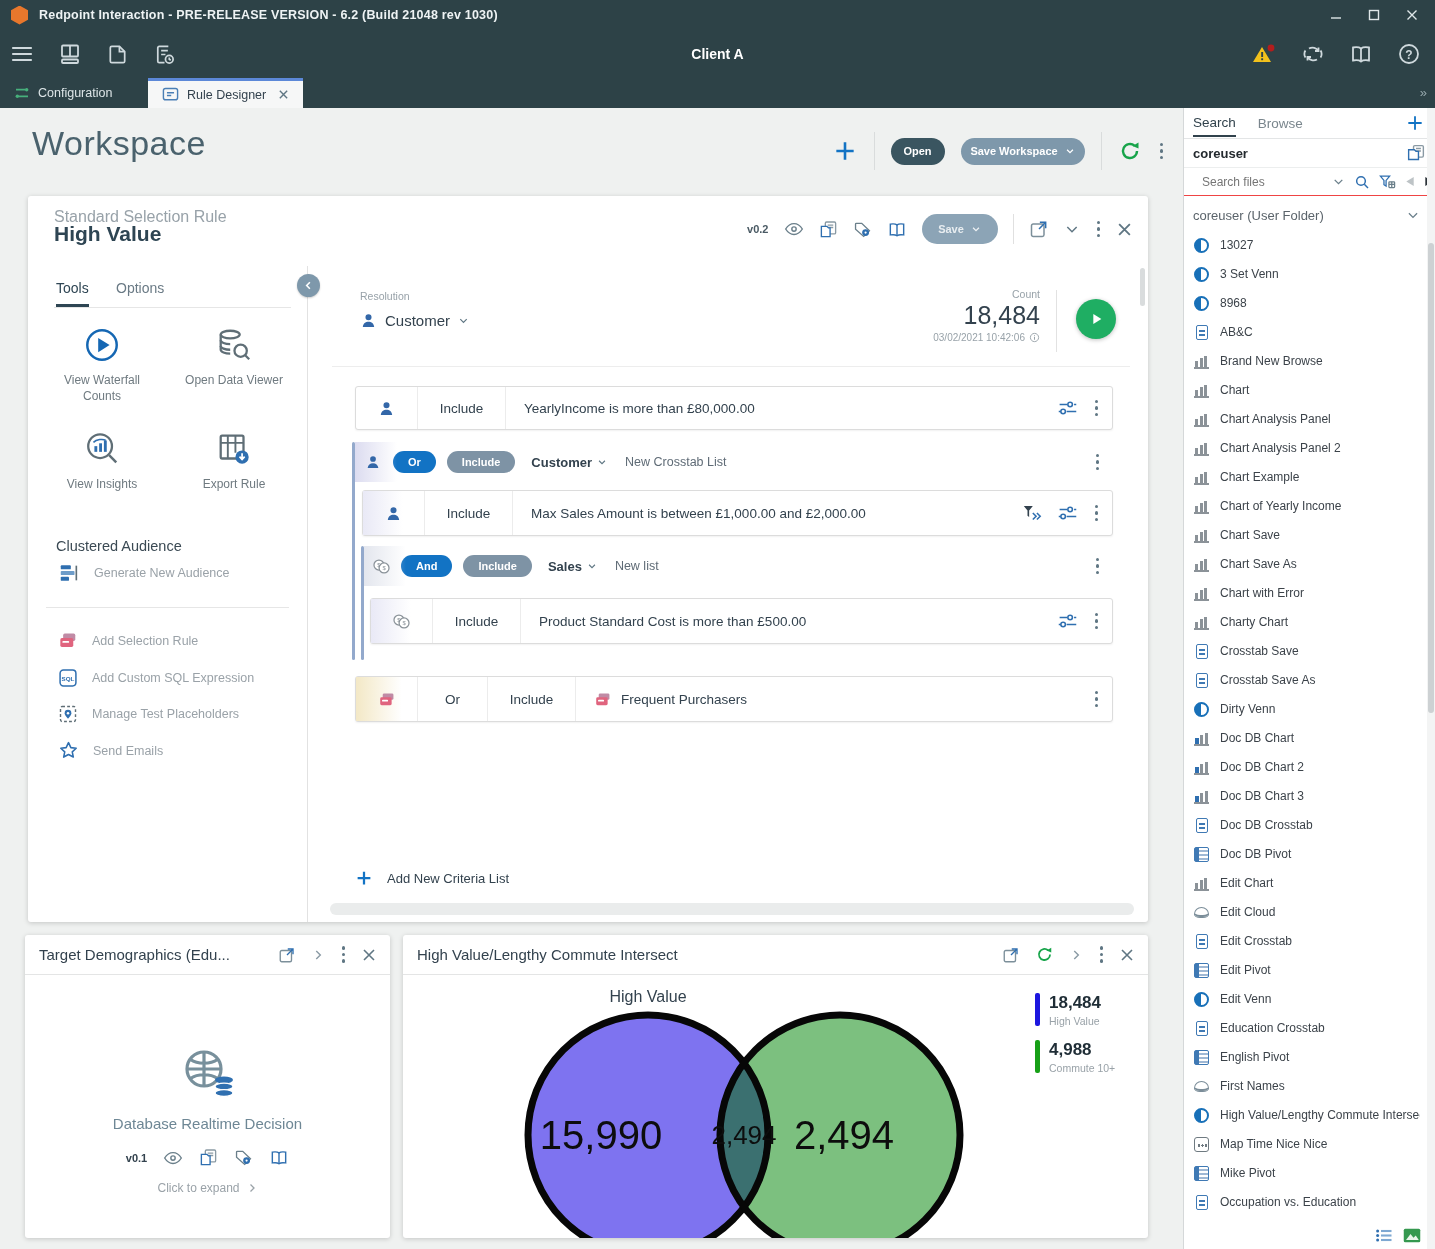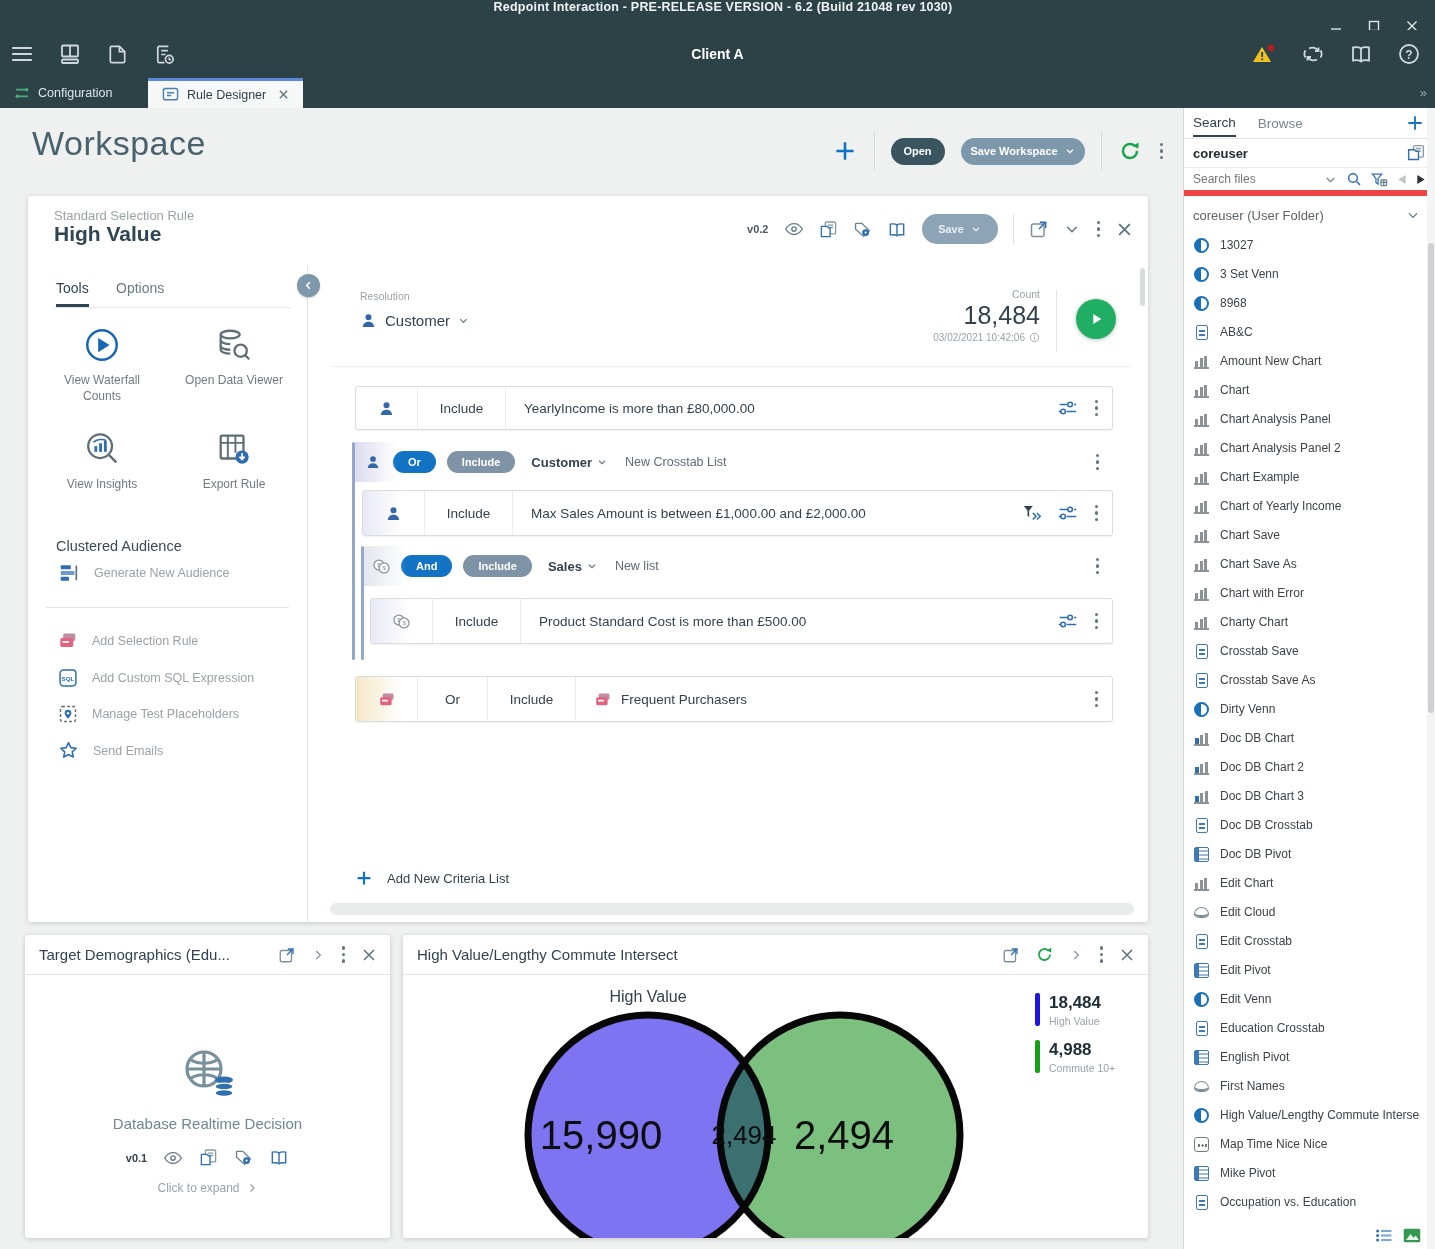--- a/index.html
+++ b/index.html
@@ -1,21 +1,21 @@
 <!DOCTYPE html>
 <html><head>
 <meta charset="utf-8">
 <style>
   * { margin:0; padding:0; box-sizing:border-box; }
   html,body { width:1435px; height:1249px; overflow:hidden; }
   body { font-family:"Liberation Sans","DejaVu Sans",sans-serif; background:#eef0f0; position:relative; }
   svg { display:block; }
 
   
-  .titlebar { position:absolute; left:0; top:0; width:1435px; height:30px; background:#2d4247; display:flex; align-items:center;flex-direction:column; }
+  .titlebar { position:absolute; left:0; top:0; width:1435px; height:30px; background:#2d4247; display:flex; align-items:center; }
   .app-logo { width:17px; height:19px; margin-left:11px; background:#e8772c; clip-path:polygon(50% 0,100% 25%,100% 75%,50% 100%,0 75%,0 25%); }
   .win-title { color:#eef3f4; font-size:12.5px; font-weight:bold; margin-left:11px; letter-spacing:.2px; }
   .win-controls { margin-left:auto; display:flex; align-items:center; gap:8px; padding-right:8px; }
   .win-btn { width:30px; height:24px; display:flex; align-items:center; justify-content:center; color:#dfe7e9; }
 
   .toolbar { position:absolute; left:0; top:30px; width:1435px; height:48px; background:#2d4247; }
   .tb-left { position:absolute; left:10px; top:0; height:48px; display:flex; align-items:center; gap:24px; }
   .tb-right { position:absolute; right:14px; top:0; height:48px; display:flex; align-items:center; gap:24px; }
   .tb-center { position:absolute; left:0; right:0; top:0; height:48px; display:flex; align-items:center; justify-content:center; color:#fff; font-size:14px; font-weight:bold; }
   .tb-icon { cursor:pointer; position:relative; }
@@ -27,21 +27,21 @@
   .tab-overflow { position:absolute; right:10px; top:7px; color:#94a6ab; font-size:13px; letter-spacing:-2px; }
 
   
   .sidebar { position:absolute; left:1183px; top:108px; width:252px; height:1141px; background:#fff; border-left:1px solid #d5d8d9; }
   .sb-tabs { position:relative; height:31px; border-bottom:1px solid #e3e5e6; display:flex; align-items:center; padding-left:9px; gap:22px; }
   .sb-tab { font-size:13.5px; color:#7a868d; padding:6px 0 5px; cursor:pointer; }
   .sb-tab.active { color:#31424c; border-bottom:2.5px solid #31424c; }
   .sb-plus { position:absolute; right:10px; top:5px; }
   .sb-search-row { position:relative; height:29px; border-bottom:1px solid #eceeee; display:flex; align-items:center; padding:0 9px; }
   .sb-search-input { border:none; outline:none; font-size:13px; font-weight:bold; color:#23292e; width:190px; font-family:inherit; background:transparent; }
-  .sb-filter-row { position:relative; height:28px; border-bottom:6px solid #ef4444; display:flex; align-items:center; padding:0 9px; }
+  .sb-filter-row { position:relative; height:28px; border-bottom:1px solid #ef4444; display:flex; align-items:center; padding:0 18px; }
   .sb-filter-input { border:none; outline:none; font-size:12px; color:#444; width:130px; font-family:inherit; background:transparent; }
   .sb-filter-icons { margin-left:auto; display:flex; align-items:center; gap:9px; }
   .sb-folder-row { position:relative; height:38px; display:flex; align-items:center; padding:0 9px; color:#5b646b; font-size:13px; }
   .file-list { position:absolute; left:0; top:130px; width:236px; bottom:30px; overflow:hidden; }
   .file-item { height:29px; display:flex; align-items:flex-start; gap:11px; padding-left:10px; cursor:pointer; }
   .fi-label { font-size:12px; color:#3c434a; white-space:nowrap; }
   .fi { width:15px; height:15px; flex:none; display:inline-block; position:relative; }
   .fi-venn { border:2px solid #1870b8; border-radius:50%; background:linear-gradient(90deg,#1870b8 50%,#fff 50%); }
   .fi-doc { width:12px; height:15px; margin:0 1.5px; border:1.6px solid #3f79b4; border-radius:2px;
     background:repeating-linear-gradient(180deg,transparent 0 2px,#3f79b4 2px 4px); background-size:6px 8px; background-position:center 2px; background-repeat:no-repeat; }
@@ -66,21 +66,21 @@
   .ws-controls { position:absolute; right:18px; top:24px; display:flex; align-items:center; gap:16px; }
   .ws-sep { width:1px; height:38px; background:#d9dcdc; }
   .btn-pill { border:none; border-radius:15px; color:#fff; font-size:11px; font-weight:bold; font-family:inherit; cursor:pointer; display:flex; align-items:center; justify-content:center; gap:7px; }
   .btn-open { background:#3a5560; width:54px; height:27px; }
   .btn-savews { background:#7e98ab; width:124px; height:27px; }
   .kebab { display:flex; flex-direction:column; gap:3px; align-items:center; cursor:pointer; padding:2px; }
   .kebab i { width:3.5px; height:3.5px; border-radius:50%; background:#5f7683; }
 
   
   .rule-panel { position:absolute; left:28px; top:88px; width:1120px; height:726px; background:#fff; border-radius:3px; box-shadow:0 1px 5px rgba(0,0,0,.18); }
-  .rp-subtitle { position:absolute; left:26px; top:12px; font-size:13px; color:#98a2a9; }
+  .rp-subtitle { position:absolute; left:26px; top:12px; font-size:16px; color:#98a2a9; }
   .rp-title { position:absolute; left:26px; top:26px; font-size:21px; font-weight:bold; color:#2e4553; }
   .rp-controls { position:absolute; right:16px; top:18px; display:flex; align-items:center; gap:15px; }
   .rp-version { font-size:11px; font-weight:bold; color:#4a5a64; }
   .btn-save { background:#8ca4b6; width:76px; height:30px; border-radius:16px; color:rgba(255,255,255,.8); }
   .rp-sep { width:1px; height:30px; background:#e0e0e0; }
   .rp-body { position:absolute; left:0; top:70px; right:0; bottom:0; }
   .left-col { position:absolute; left:0; top:0; bottom:0; width:280px; border-right:1px solid #e2e2e2; }
   .collapse-btn { position:absolute; left:269px; top:8px; width:23px; height:23px; border-radius:50%; background:#7e98ab; display:flex; align-items:center; justify-content:center; cursor:pointer; z-index:5; box-shadow:0 1px 2px rgba(0,0,0,.2); }
   .lc-tab { position:absolute; top:14px; font-size:14px; cursor:pointer; }
   .lc-tab-tools { left:28px; color:#2e4553; font-weight:500; padding-bottom:8px; border-bottom:3px solid #2e4553; }
@@ -339,21 +339,21 @@
         <span class="fi-label">8968</span>
       </div>
 
       <div class="file-item">
         <span class="fi fi-doc"></span>
         <span class="fi-label">AB&amp;C</span>
       </div>
 
       <div class="file-item">
         <span class="fi fi-chart"></span>
-        <span class="fi-label">Amount New Chart</span>
+        <span class="fi-label">Brand New Browse</span>
       </div>
 
       <div class="file-item">
         <span class="fi fi-chart"></span>
         <span class="fi-label">Chart</span>
       </div>
 
       <div class="file-item">
         <span class="fi fi-chart"></span>
         <span class="fi-label">Chart Analysis Panel</span>

